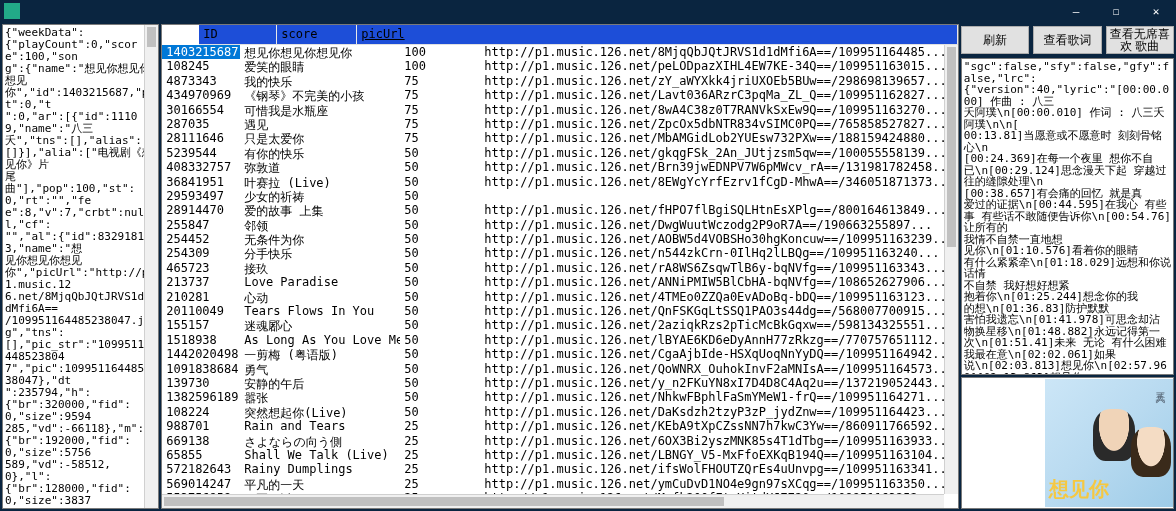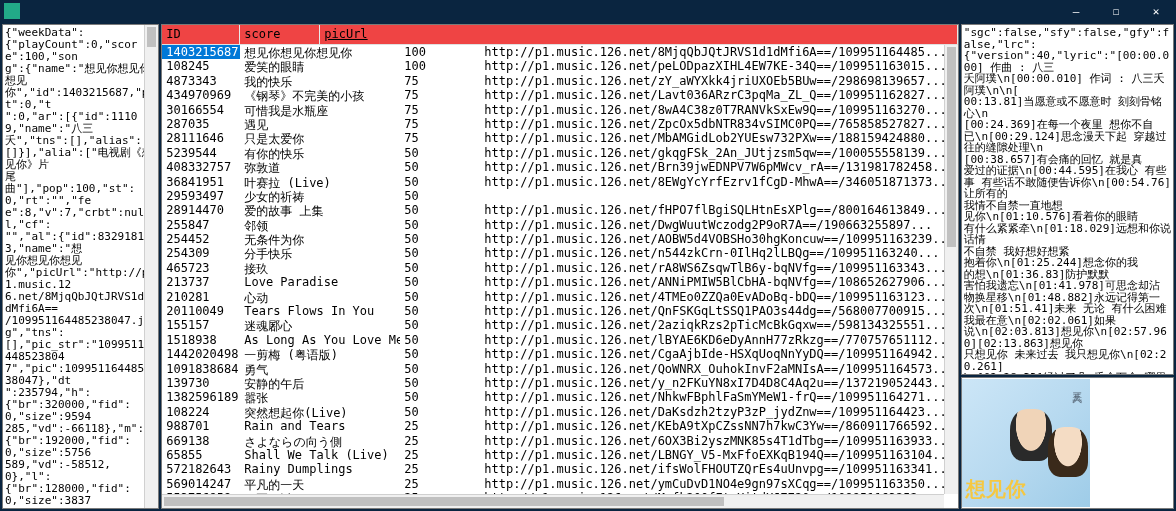--- a/index.html
+++ b/index.html
@@ -7,21 +7,21 @@
 .titlebar { height: 22px; background: #0a2540; display: flex; align-items: center; justify-content: space-between; }
 .app-icon { width: 16px; height: 16px; margin-left: 4px; background: #2a8; display: inline-block; }
 .win-controls { display: flex; }
 .win-btn { width: 40px; height: 22px; display: flex; align-items: center; justify-content: center; color: #fff; }
 .main { display: flex; height: 489px; background: #0a2540; padding: 2px; gap: 2px; }
 .panel-left { width: 182px; background: #fff; border: 1px solid #7a7a7a; padding: 2px; overflow: hidden; position: relative; }
 .panel-left .scroll-v { position: absolute; right: 0; top: 0; bottom: 0; width: 14px; background: #f0f0f0; border-left: 1px solid #d0d0d0; }
 .panel-left .scroll-thumb { position: absolute; top: 2px; left: 2px; right: 2px; height: 20px; background: #c0c0c0; }
 .panel-left-content { font-size: 11px; line-height: 12px; font-family: "SimSun", monospace; white-space: pre-wrap; word-break: break-all; color: #000; }
 .panel-center { flex: 1; background: #fff; border: 1px solid #7a7a7a; position: relative; display: flex; flex-direction: column; }
-.table-header { display: flex; background: #ef4444; border-bottom: 1px solid #e0e0e0; height: 20px; font-size: 12px; }
+.table-header { display: flex; background: #1d4ed8; border-bottom: 1px solid #e0e0e0; height: 20px; font-size: 12px; margin-left: 37px; }
 .th { padding: 2px 4px; border-right: 1px solid #e8e8e8; }
 .th-id { width: 78px; }
 .th-name { width: 160px; }
 .th-score { width: 80px; }
 .th-url { flex: 1; text-decoration: underline; }
 .table-body { flex: 1; overflow: hidden; }
 .row { display: flex; height: 14.4px; font-size: 12px; }
 .cell { padding: 0 4px; white-space: nowrap; overflow: hidden; }
 .cell-id { width: 78px; }
 .cell-name { width: 160px; }
@@ -30,21 +30,21 @@
 .row.selected .cell-id { background: #0078d7; color: #fff; }
 .scroll-v-center { position: absolute; right: 0; top: 20px; bottom: 14px; width: 14px; background: #f0f0f0; border-left: 1px solid #d0d0d0; }
 .scroll-v-center .thumb { position: absolute; top: 2px; left: 2px; right: 2px; height: 200px; background: #c0c0c0; }
 .scroll-h-center { position: absolute; left: 0; right: 14px; bottom: 0; height: 14px; background: #f0f0f0; border-top: 1px solid #d0d0d0; }
 .scroll-h-center .thumb { position: absolute; left: 2px; top: 2px; bottom: 2px; width: 560px; background: #c0c0c0; }
 .panel-right { width: 248px; display: flex; flex-direction: column; gap: 2px; }
 .btn-row { display: flex; gap: 4px; height: 32px; padding: 2px 0; }
 .btn { flex: 1; background: #e1e1e1; border: 1px solid #adadad; font-size: 12px; display: flex; align-items: center; justify-content: center; text-align: center; line-height: 12px; font-family: "SimSun"; }
 .lyric-panel { flex: 1; background: #fff; border: 1px solid #7a7a7a; padding: 2px; overflow: hidden; position: relative; }
 .lyric-content { font-size: 11px; line-height: 11.5px; white-space: pre-wrap; word-break: break-all; font-family: "SimSun", monospace; }
-.cover-panel { height: 132px; background: #fff; border: 1px solid #7a7a7a; display: flex; align-items: center; justify-content: flex-start; }
+.cover-panel { height: 132px; background: #fff; border: 1px solid #7a7a7a; display: flex; align-items: center; justify-content: flex-end; }
 .cover-img { width: 128px; height: 128px; background: linear-gradient(135deg, #cce6f7 0%, #b8daf0 50%, #9ecce8 100%); position: relative; overflow: hidden; }
 .cover-text-h { position: absolute; left: 4px; bottom: 4px; color: #f5c842; font-size: 20px; font-weight: bold; font-family: "SimSun"; }
 .cover-sub { position: absolute; right: 6px; top: 6px; color: #5a6a7a; font-size: 10px; writing-mode: vertical-rl; }
 .face1 { position: absolute; right: 38px; top: 30px; width: 42px; height: 52px; background: radial-gradient(ellipse at 50% 30%, #f0d4b8 50%, #2a2a2a 52%); border-radius: 40% 40% 30% 30%; }
 .face2 { position: absolute; right: 2px; top: 48px; width: 40px; height: 50px; background: radial-gradient(ellipse at 50% 30%, #f4dcc4 48%, #3a2a1a 50%); border-radius: 40% 40% 30% 30%; }
 </style>
 </head>
 <body>
 
 <div class="titlebar">
@@ -320,20 +320,26 @@
       </div>
     <div class="scroll-v-center">
         <div class="thumb"></div>
       </div>
     <div class="scroll-h-center">
         <div class="thumb"></div>
       </div>
   </div>
 
   <div class="panel-right">
+    <div class="btn-row">
+      <div class="btn">刷新</div>
+      <div class="btn">查看歌词</div>
+      <div class="btn">查看无席喜欢
+歌曲</div>
+    </div>
     <div class="lyric-panel">
       <div class="lyric-content">"sgc":false,"sfy":false,"gfy":false,"lrc":
 {"version":40,"lyric":"[00:00.000] 作曲 : 八三
 夭阿璞\n[00:00.010] 作词 : 八三夭阿璞\n\n[
 00:13.81]当愿意或不愿意时 刻刻骨铭心\n
 [00:24.369]在每一个夜里 想你不自
 已\n[00:29.124]思念漫天下起 穿越过往的缝隙处理\n
 [00:38.657]有会痛的回忆 就是真
 爱过的证据\n[00:44.595]在我心 有些
 事 有些话不敢随便告诉你\n[00:54.76]让所有的

